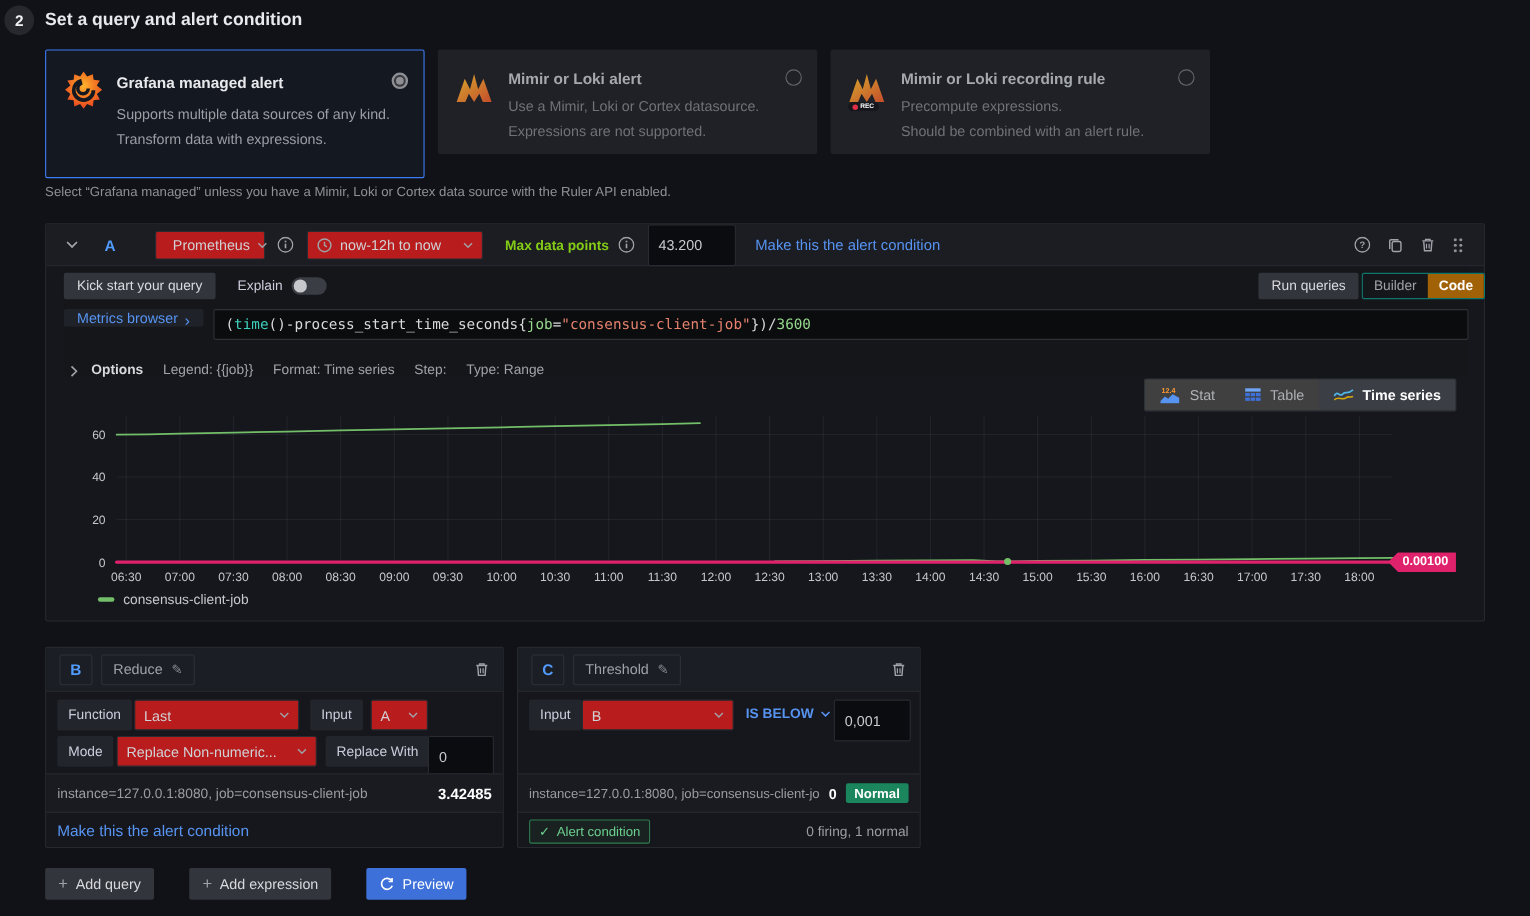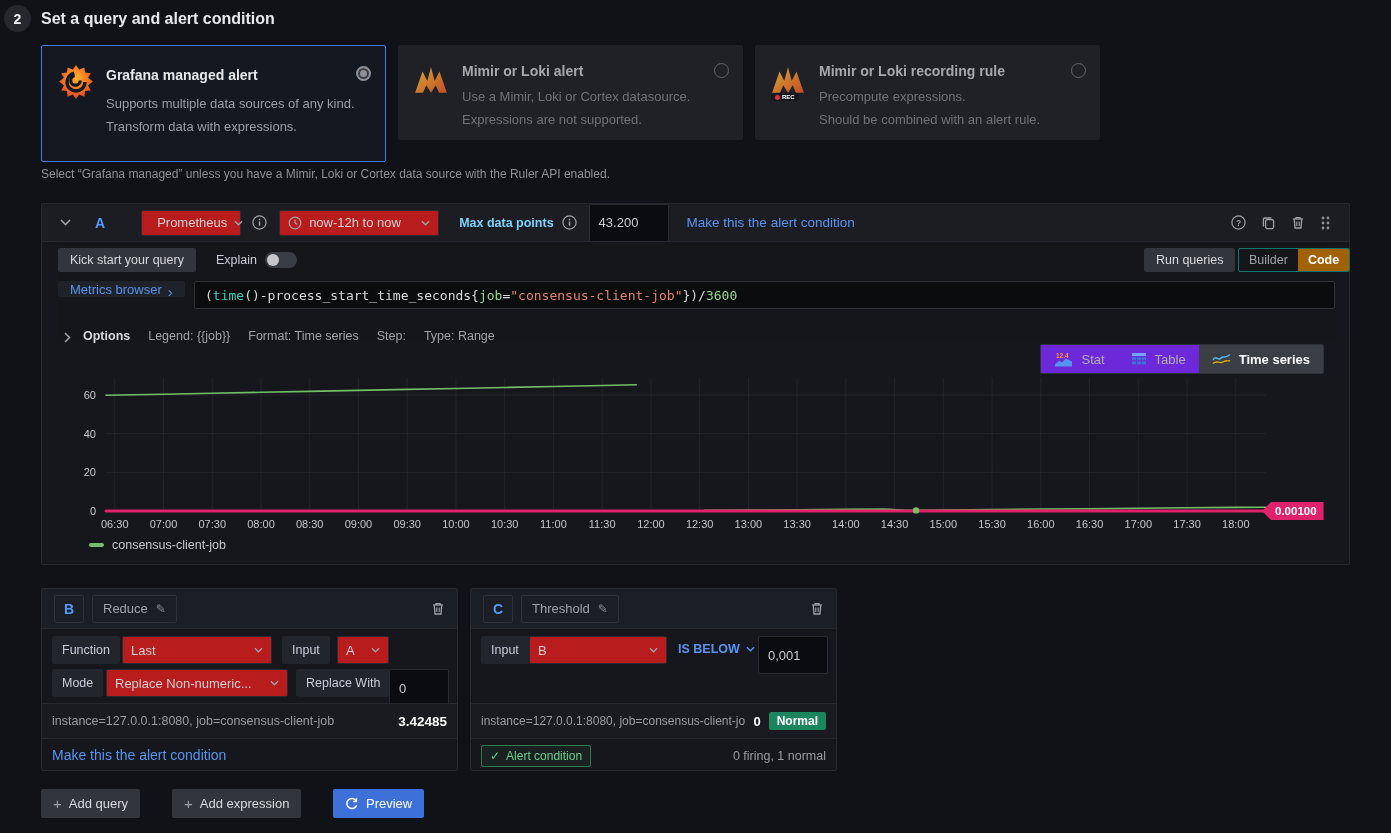--- a/index.html
+++ b/index.html
@@ -34,21 +34,21 @@
 .btn{display:inline-flex;align-items:center;justify-content:center;gap:7px;background:#32353c;color:#d9dade;border-radius:2px;font-size:12.5px;font-weight:500;padding:0 12px;height:24px;cursor:pointer}
 .toggle{width:32px;height:16px;border-radius:9px;background:#3a3d44;position:relative;cursor:pointer}
 .toggle .knob{position:absolute;left:2px;top:2px;width:12px;height:12px;border-radius:50%;background:#c7c8cc}
 .seg-group{display:flex;border:1px solid #0f766e;border-radius:2px;height:24px;overflow:hidden}
 .seg{display:flex;align-items:center;padding:0 10px;font-size:12.5px;color:#9fa2a8;cursor:pointer}
 .seg.active{background:#a16207;color:#fff;font-weight:600}
 .mb-btn{display:flex;align-items:flex-end;gap:6px;background:#1f2228;border-radius:2px;height:16px;padding:0 12px;color:#5794f2;font-size:13px;font-weight:400;cursor:pointer}
 .code-field{background:#0b0c0e;border:1px solid #2c3235;border-radius:2px;height:28px;display:flex;align-items:center;padding:0 10px;font-family:"DejaVu Sans Mono",monospace;font-size:13px;cursor:text}
 .tok-plain{color:#d8d9dd}.tok-fn{color:#3fd0bd}.tok-label{color:#96d98d}.tok-str{color:#e5826e}.tok-num{color:#96d98d}
 .opt-row{position:absolute;display:flex;align-items:flex-end;gap:18px;font-size:12.5px;color:#9fa2a8}
-.viz-group{position:absolute;display:flex;border:1px solid #2c3235;border-radius:2px;background:#6d28d9;overflow:hidden}
+.viz-group{position:absolute;display:flex;border:1px solid #2c3235;border-radius:2px;background:#404040;overflow:hidden}
 .viz-tab{display:flex;align-items:center;gap:8px;height:28px;padding:0 13px;font-size:13px;font-weight:500;color:#aeb0b5;cursor:pointer}
 .viz-tab.active{background:#3b3e45;color:#fff;font-weight:600}
 .badge-pink{position:absolute;background:#e0226c;color:#fff;font-size:11.5px;font-weight:700;height:18px;display:flex;align-items:center;padding:0 7px 0 13px;clip-path:polygon(9px 0,100% 0,100% 100%,9px 100%,0 50%)}
 .legend-dash{width:15px;height:4px;border-radius:2px;background:#73bf69}
 
 .expr-panel{background:#16171c;border:1px solid #26292e;border-radius:2px}
 .expr-header{position:absolute;left:0;top:0;right:0;height:40px;background:#1b1e24;border-bottom:1px solid #26292e;display:flex;align-items:center;padding:0 12px;gap:8px}
 .refid-box{width:30px;height:28px;border:1px solid #2c3235;border-radius:2px;display:flex;align-items:center;justify-content:center;color:#529bff;font-weight:700;font-size:14px}
 .name-box{height:28px;border:1px solid #2c3235;border-radius:2px;display:flex;align-items:center;gap:8px;padding:0 10px;font-size:13px;color:#9fa2a8;cursor:pointer}
 .pencil{font-size:12px;color:#8e9096}
@@ -181,21 +181,21 @@
             <circle cx="7" cy="7" r="5.8" fill="none" stroke="#9fa2a8" stroke-width="1.3"></circle>
             <path d="M7 3.8 V7 L9.2 8.4" stroke="#9fa2a8" stroke-width="1.3" fill="none"></path>
           </svg>
         <span>now-12h to now</span>
         <span class="caret-svg" style="margin-left:auto">
             <svg width="9" height="6" viewBox="0 0 10 6">
               <path d="M1 1 L5 5 L9 1" stroke="#9fa2a8" stroke-width="1.5" fill="none"></path>
             </svg>
           </span>
       </div>
-      <span style="margin-left:20px;font-size:12.5px;font-weight:600;color:#7dd3fc">Max data points</span>
+      <span style="margin-left:20px;font-size:12.5px;font-weight:600;color:#84cc16">Max data points</span>
       <span class="icon-btn" style="margin-left:8px">
         <svg width="15" height="15" viewBox="0 0 15 15">
             <circle cx="7.5" cy="7.5" r="6.6" fill="none" stroke="#9fa2a8" stroke-width="1.2"></circle>
             <rect x="6.8" y="6.5" width="1.5" height="4.2" fill="#9fa2a8"></rect>
             <rect x="6.8" y="3.8" width="1.5" height="1.5" fill="#9fa2a8"></rect>
           </svg>
       </span>
       <div class="input" style="margin-left:12px;width:80px">43.200</div>
       <span class="link" style="margin-left:18px">Make this the alert condition</span>
       <div style="margin-left:auto;margin-right:18px;display:flex;gap:15px;align-items:center">

